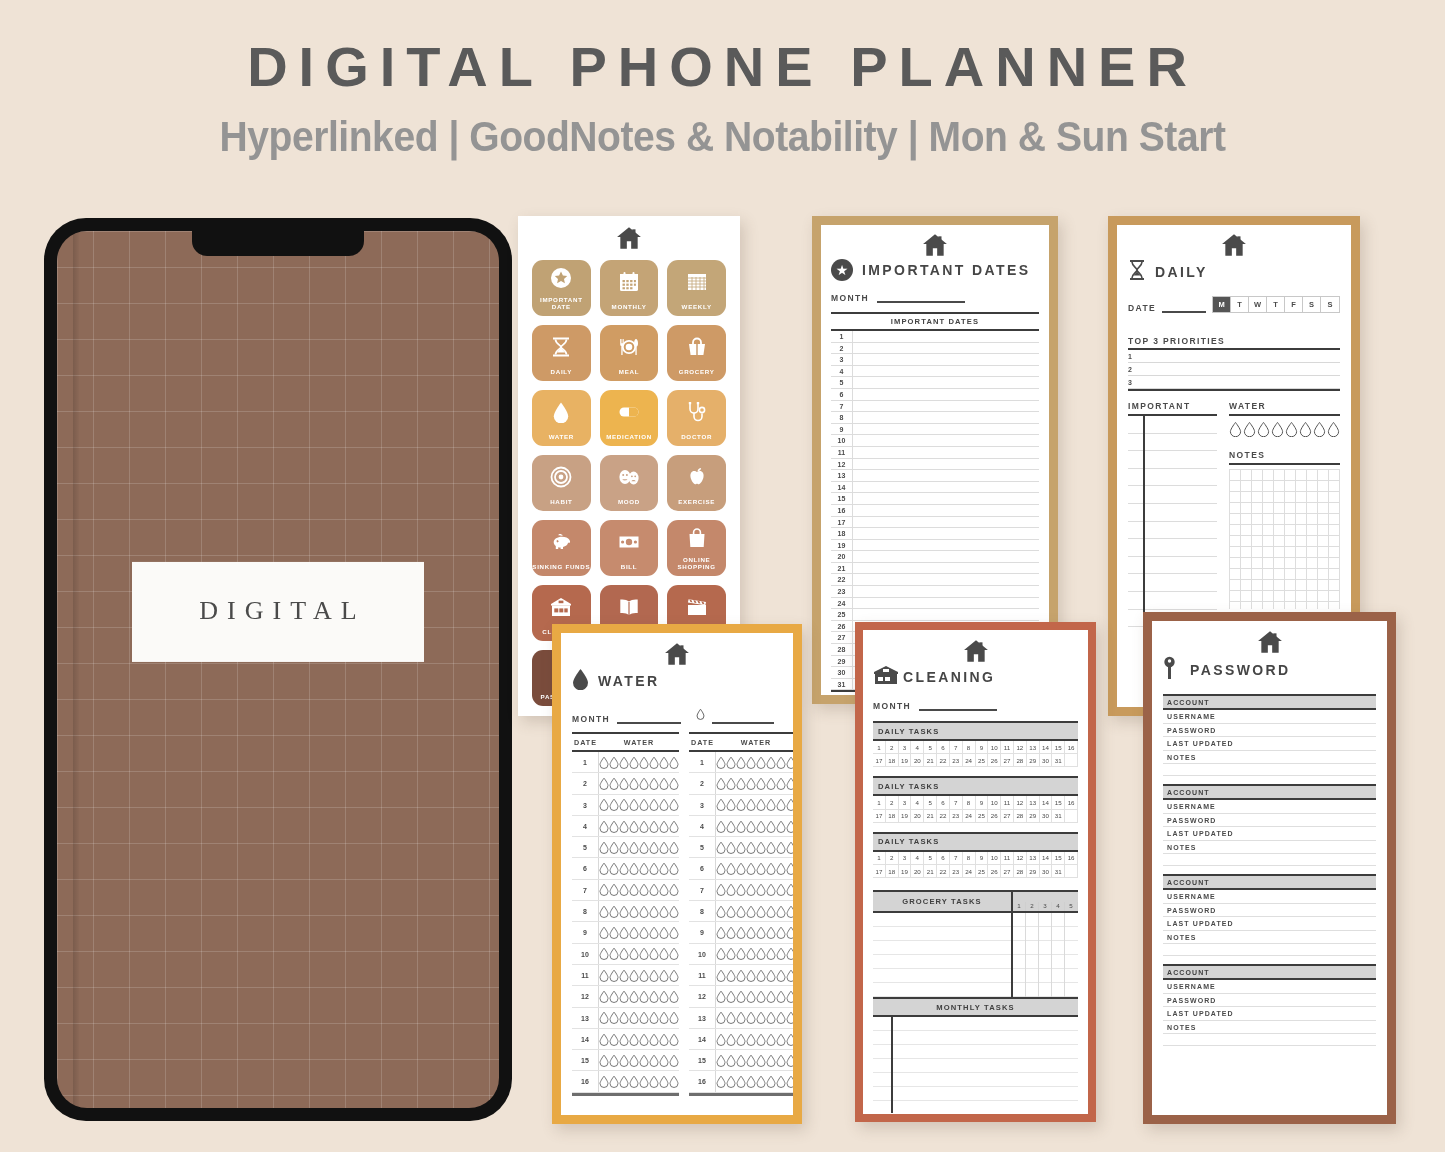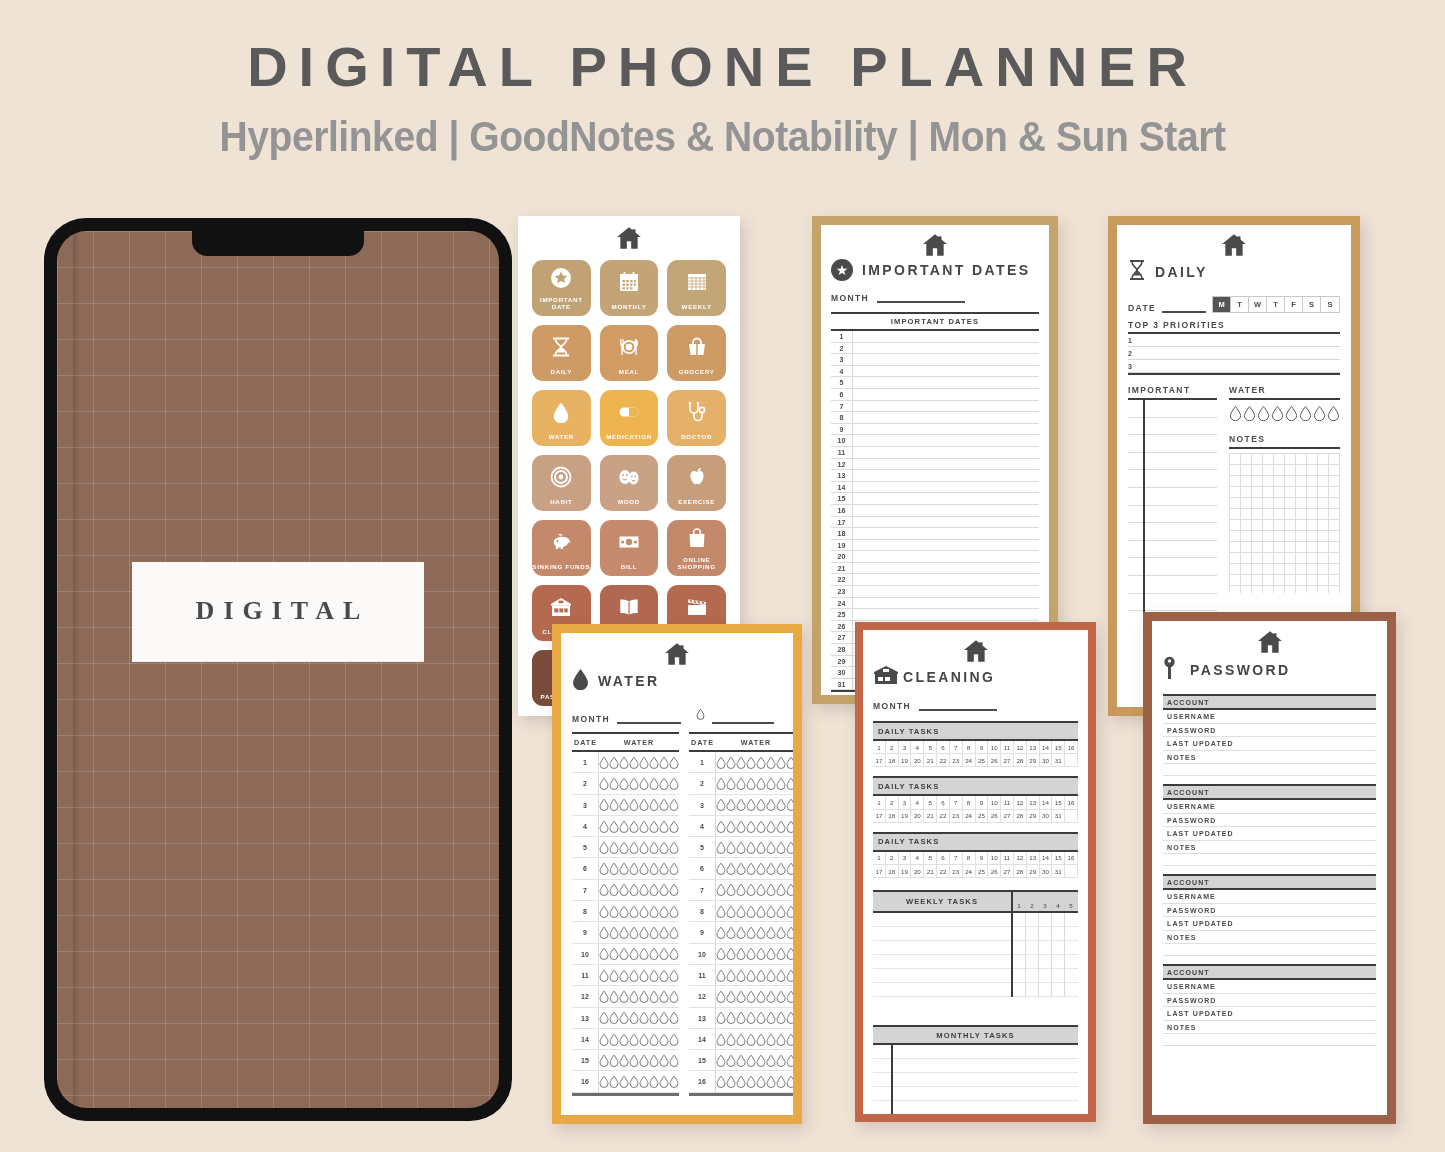--- a/index.html
+++ b/index.html
@@ -43,21 +43,20 @@
   .phone-screen {
     position: relative;
     width: 100%; height: 100%;
     border-radius: 30px;
     overflow: hidden;
     background: #8D6A58;
     background-image:
       linear-gradient(rgba(255,255,255,0.16) 1px, transparent 1px),
       linear-gradient(90deg, rgba(255,255,255,0.16) 1px, transparent 1px);
     background-size: 36px 36px;
-    font-weight: bold;
   }
   .phone-spine {
     position: absolute; left: 16px; top: 0; bottom: 0; width: 6px;
     background: linear-gradient(90deg, rgba(0,0,0,0.13), rgba(0,0,0,0.02));
   }
   .notch {
     position: absolute; left: 50%; top: -1px; transform: translateX(-50%);
     width: 172px; height: 26px;
     background: #111111;
     border-bottom-left-radius: 15px;
@@ -674,21 +673,21 @@
       <div class="dow" id="dow-row">
           <span class="on">M</span>
           <span class="">T</span>
           <span class="">W</span>
           <span class="">T</span>
           <span class="">F</span>
           <span class="">S</span>
           <span class="">S</span>
         </div>
     </div>
-    <div style="margin-top:7px;">
+    <div style="margin-top:23px;">
       <div class="lbl">TOP 3 PRIORITIES</div>
       <div class="hr-thick" style="margin-top:2px;"></div>
       <div id="prio-rows">
           <div class="prio-row">
             <div class="n">1</div>
             <div style="flex:1"></div>
           </div>
           <div class="prio-row">
             <div class="n">2</div>
             <div style="flex:1"></div>
@@ -1866,42 +1865,42 @@
             <div>28</div>
             <div>29</div>
             <div>30</div>
             <div>31</div>
             <div></div>
           </div>
         </div>
       </div>
     <div style="margin-top:12px;">
       <div class="wk-head" id="wk-head">
-        <div class="t">WEEKLY TASKS</div>
+        <div class="t">GROCERY TASKS</div>
       <div class="d">1</div>
           <div class="d">2</div>
           <div class="d">3</div>
           <div class="d">4</div>
           <div class="d">5</div>
         </div>
       <div class="wk-body" id="wk-body">
         <div class="vsep"></div>
       <div class="row"></div>
           <div class="row"></div>
           <div class="row"></div>
           <div class="row"></div>
           <div class="row"></div>
           <div class="row"></div>
           <div class="gl" style="right:13px"></div>
           <div class="gl" style="right:26px"></div>
           <div class="gl" style="right:39px"></div>
           <div class="gl" style="right:52px"></div>
         </div>
     </div>
-    <div style="margin-top:28px;">
+    <div style="margin-top:0;">
       <div class="sect-bar ctr">MONTHLY TASKS</div>
       <div class="mo-body" id="mo-body">
         <div class="vsep"></div>
       <div class="row"></div>
           <div class="row"></div>
           <div class="row"></div>
           <div class="row"></div>
           <div class="row"></div>
           <div class="row"></div>
           <div class="row"></div>

